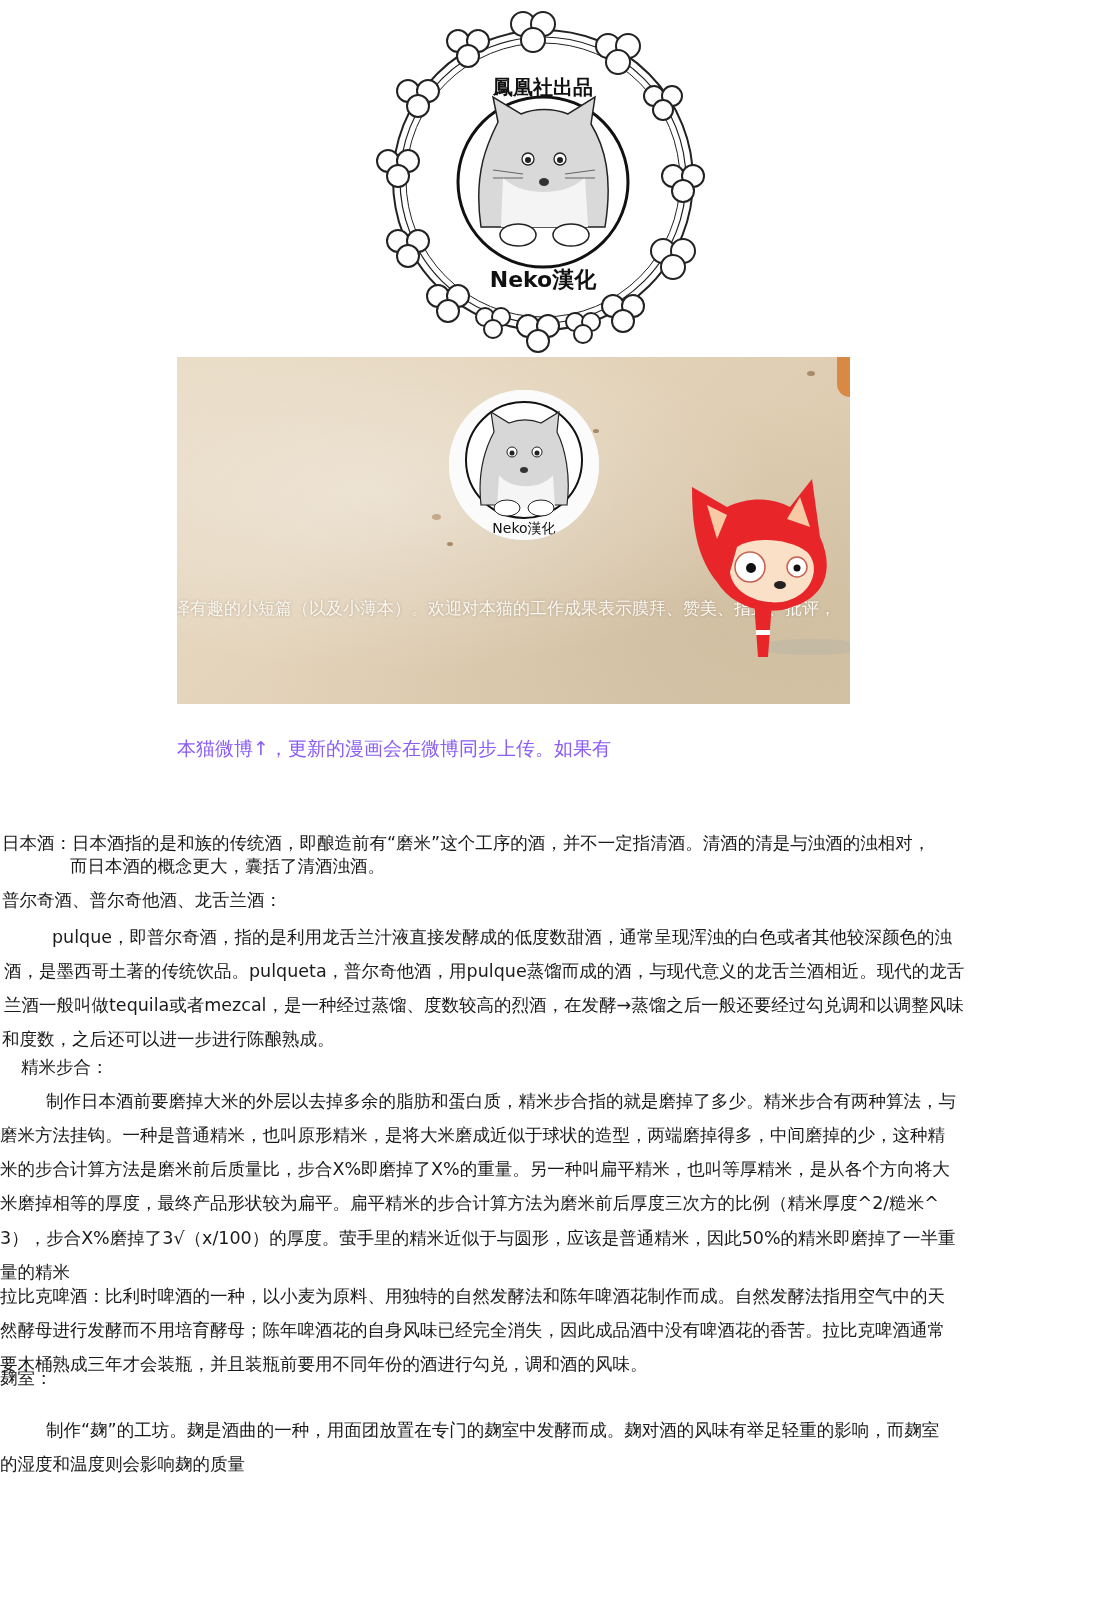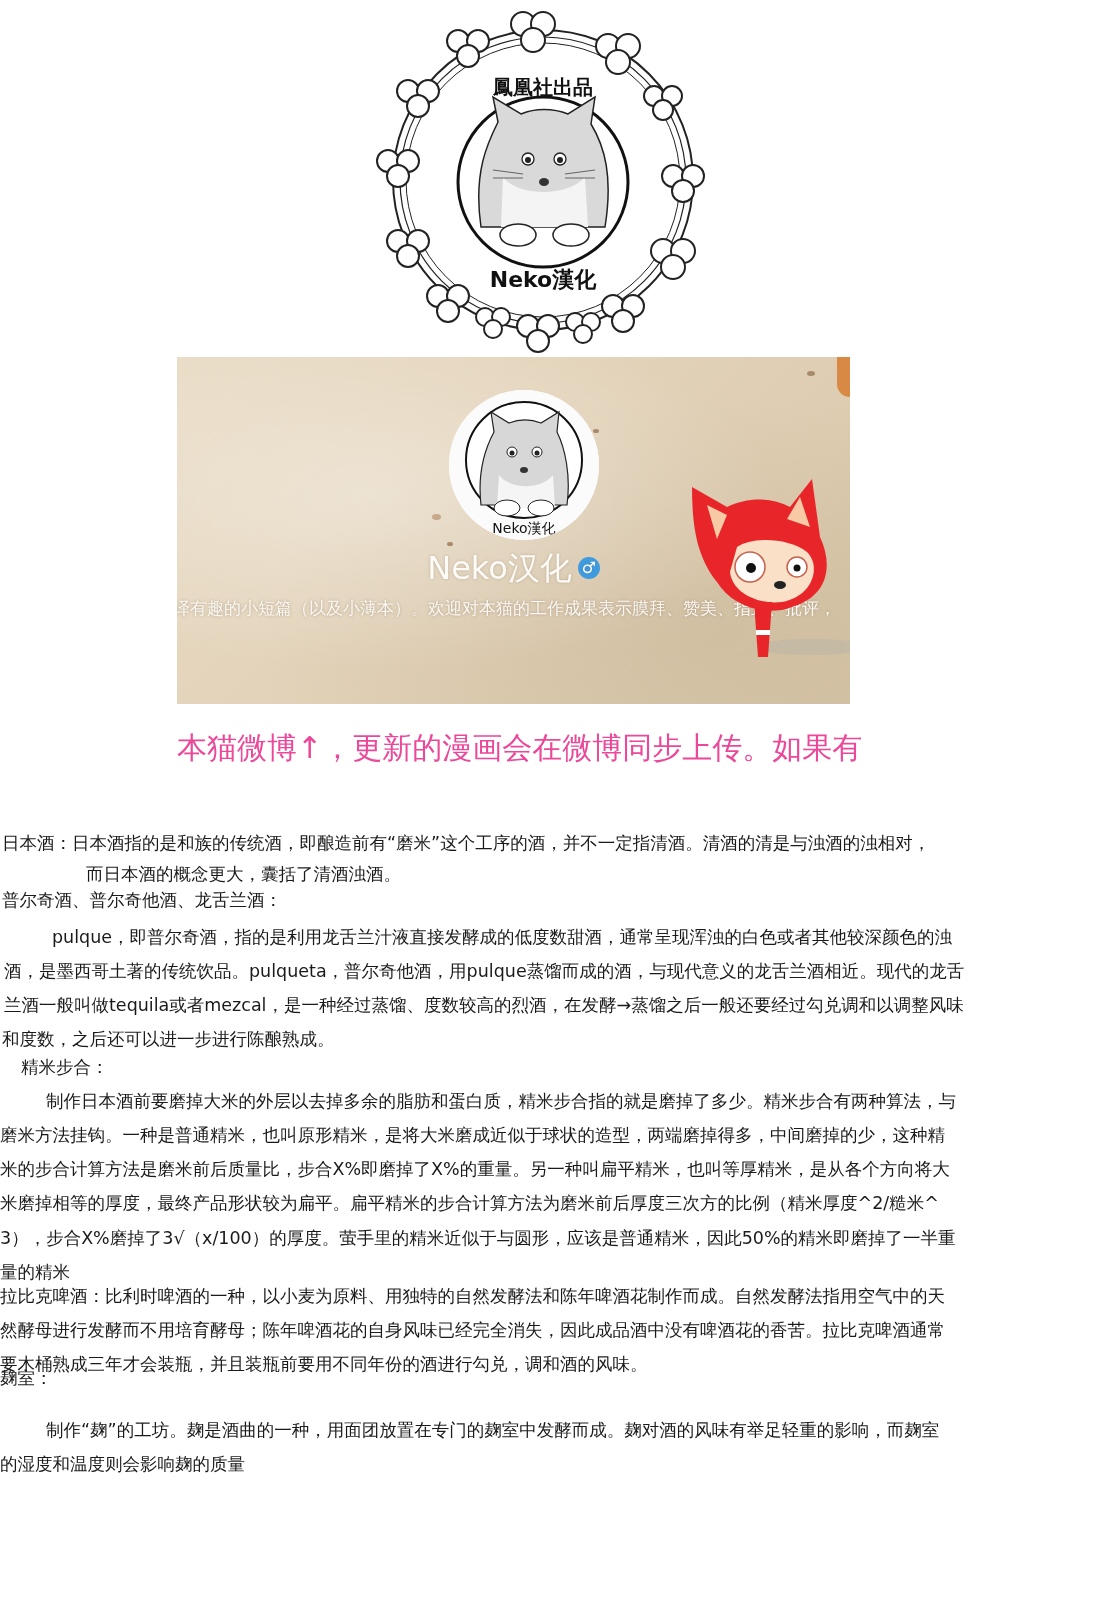--- a/index.html
+++ b/index.html
@@ -41,21 +41,21 @@
     position: absolute; left: -4px; top: 240px; white-space: nowrap;
     color: #fbf8f2; font-size: 17px;
     text-shadow: 0 0 3px rgba(110,90,70,0.45);
   }
   .fox { position: absolute; left: 495px; top: 110px; width: 190px; height: 200px; }
   .fox svg { width: 100%; height: 100%; display: block; }
 
   
   .caption {
     position: absolute; left: 177px; top: 722px; width: 700px;
-    font-size: 30px; line-height: 52px; color: #ec4899;
+    font-size: 19px; line-height: 52px; color: #8b5cf6;
   }
 
   
   .body {
     position: absolute; left: 0; top: 817px; width: 1097px;
     font-size: 17.5px; color: #1a1a1a;
   }
   .line { position: absolute; white-space: nowrap; }
 </style>
 </head>
@@ -176,23 +176,20 @@
         <circle cx="63" cy="63" r="2.5" fill="#222"></circle>
       <circle cx="88" cy="62" r="5" fill="#fff" stroke="#222"></circle>
         <circle cx="88" cy="63" r="2.5" fill="#222"></circle>
       <ellipse cx="75" cy="80" rx="4" ry="3" fill="#333"></ellipse>
       <ellipse cx="58" cy="118" rx="13" ry="8" fill="#fff" stroke="#222"></ellipse>
       <ellipse cx="92" cy="118" rx="13" ry="8" fill="#fff" stroke="#222"></ellipse>
       <text x="75" y="143" text-anchor="middle" font-size="14" font-family="DejaVu Sans, sans-serif" fill="#111">Neko漢化</text>
     </svg>
   </div>
 
-  <div class="banner-name">
-    <span>Neko汉化</span><span class="gender-icon">♂</span>
-  </div>
   <div class="banner-desc">译有趣的小短篇（以及小薄本）。欢迎对本猫的工作成果表示膜拜、赞美、指正、批评，</div>
 
   <div class="fox">
     <svg viewBox="0 0 190 200">
       <ellipse cx="140" cy="180" rx="55" ry="8" fill="#b8b3a3" opacity="0.5"></ellipse>
       <path d="M20 20 L 55 40 C 75 30, 100 30, 118 40 L 140 12 L 148 70 C 162 100, 155 130, 120 140 C 95 150, 60 140, 45 115 C 25 90, 20 60, 20 20 Z" fill="#e8262a"></path>
       <path d="M35 38 L 55 48 L 45 72 Z" fill="#f7c9a5"></path>
       <path d="M128 30 L 138 60 L 115 52 Z" fill="#f7c9a5"></path>
       <path d="M65 80 C 80 70, 115 70, 135 85 C 150 100, 140 130, 110 135 C 85 138, 60 125, 58 105 Z" fill="#f9e0c6"></path>
       <circle cx="78" cy="100" r="15" fill="#fff" stroke="#c7614f" stroke-width="1.5"></circle>
@@ -205,21 +202,21 @@
     </svg>
   </div>
 </div>
 
 <div class="caption">
   <div>本猫微博↑，更新的漫画会在微博同步上传。如果有</div>
 </div>
 
 <div class="body">
   <div class="line" style="left:2px;top:3px;margin-top:11px;"> 日本酒：日本酒指的是和族的传统酒，即酿造前有“磨米”这个工序的酒，并不一定指清酒。清酒的清是与浊酒的浊相对，</div>
-  <div class="line" style="left:86px;top:37px;margin-top:8px;">而日本酒的概念更大，囊括了清酒浊酒。</div>
+  <div class="line" style="left:70px;top:37px;">而日本酒的概念更大，囊括了清酒浊酒。</div>
   <div class="line" style="left:2px;top:71px;"> 普尔奇酒、普尔奇他酒、龙舌兰酒：</div>
   <div class="line" style="left:52px;top:108px;">pulque，即普尔奇酒，指的是利用龙舌兰汁液直接发酵成的低度数甜酒，通常呈现浑浊的白色或者其他较深颜色的浊</div>
   <div class="line" style="left:4px;top:142px;">酒，是墨西哥土著的传统饮品。pulqueta，普尔奇他酒，用pulque蒸馏而成的酒，与现代意义的龙舌兰酒相近。现代的龙舌</div>
   <div class="line" style="left:4px;top:176px;">兰酒一般叫做tequila或者mezcal，是一种经过蒸馏、度数较高的烈酒，在发酵→蒸馏之后一般还要经过勾兑调和以调整风味</div>
   <div class="line" style="left:2px;top:210px;"> 和度数，之后还可以进一步进行陈酿熟成。</div>
   <div class="line" style="left:0px;top:238px;margin-left:21px;">精米步合：</div>
   <div class="line" style="left:46px;top:272px;">制作日本酒前要磨掉大米的外层以去掉多余的脂肪和蛋白质，精米步合指的就是磨掉了多少。精米步合有两种算法，与</div>
   <div class="line" style="left:0px;top:306px;">磨米方法挂钩。一种是普通精米，也叫原形精米，是将大米磨成近似于球状的造型，两端磨掉得多，中间磨掉的少，这种精</div>
   <div class="line" style="left:0px;top:340px;">米的步合计算方法是磨米前后质量比，步合X%即磨掉了X%的重量。另一种叫扁平精米，也叫等厚精米，是从各个方向将大</div>
   <div class="line" style="left:0px;top:374px;">米磨掉相等的厚度，最终产品形状较为扁平。扁平精米的步合计算方法为磨米前后厚度三次方的比例（精米厚度^2/糙米^</div>

